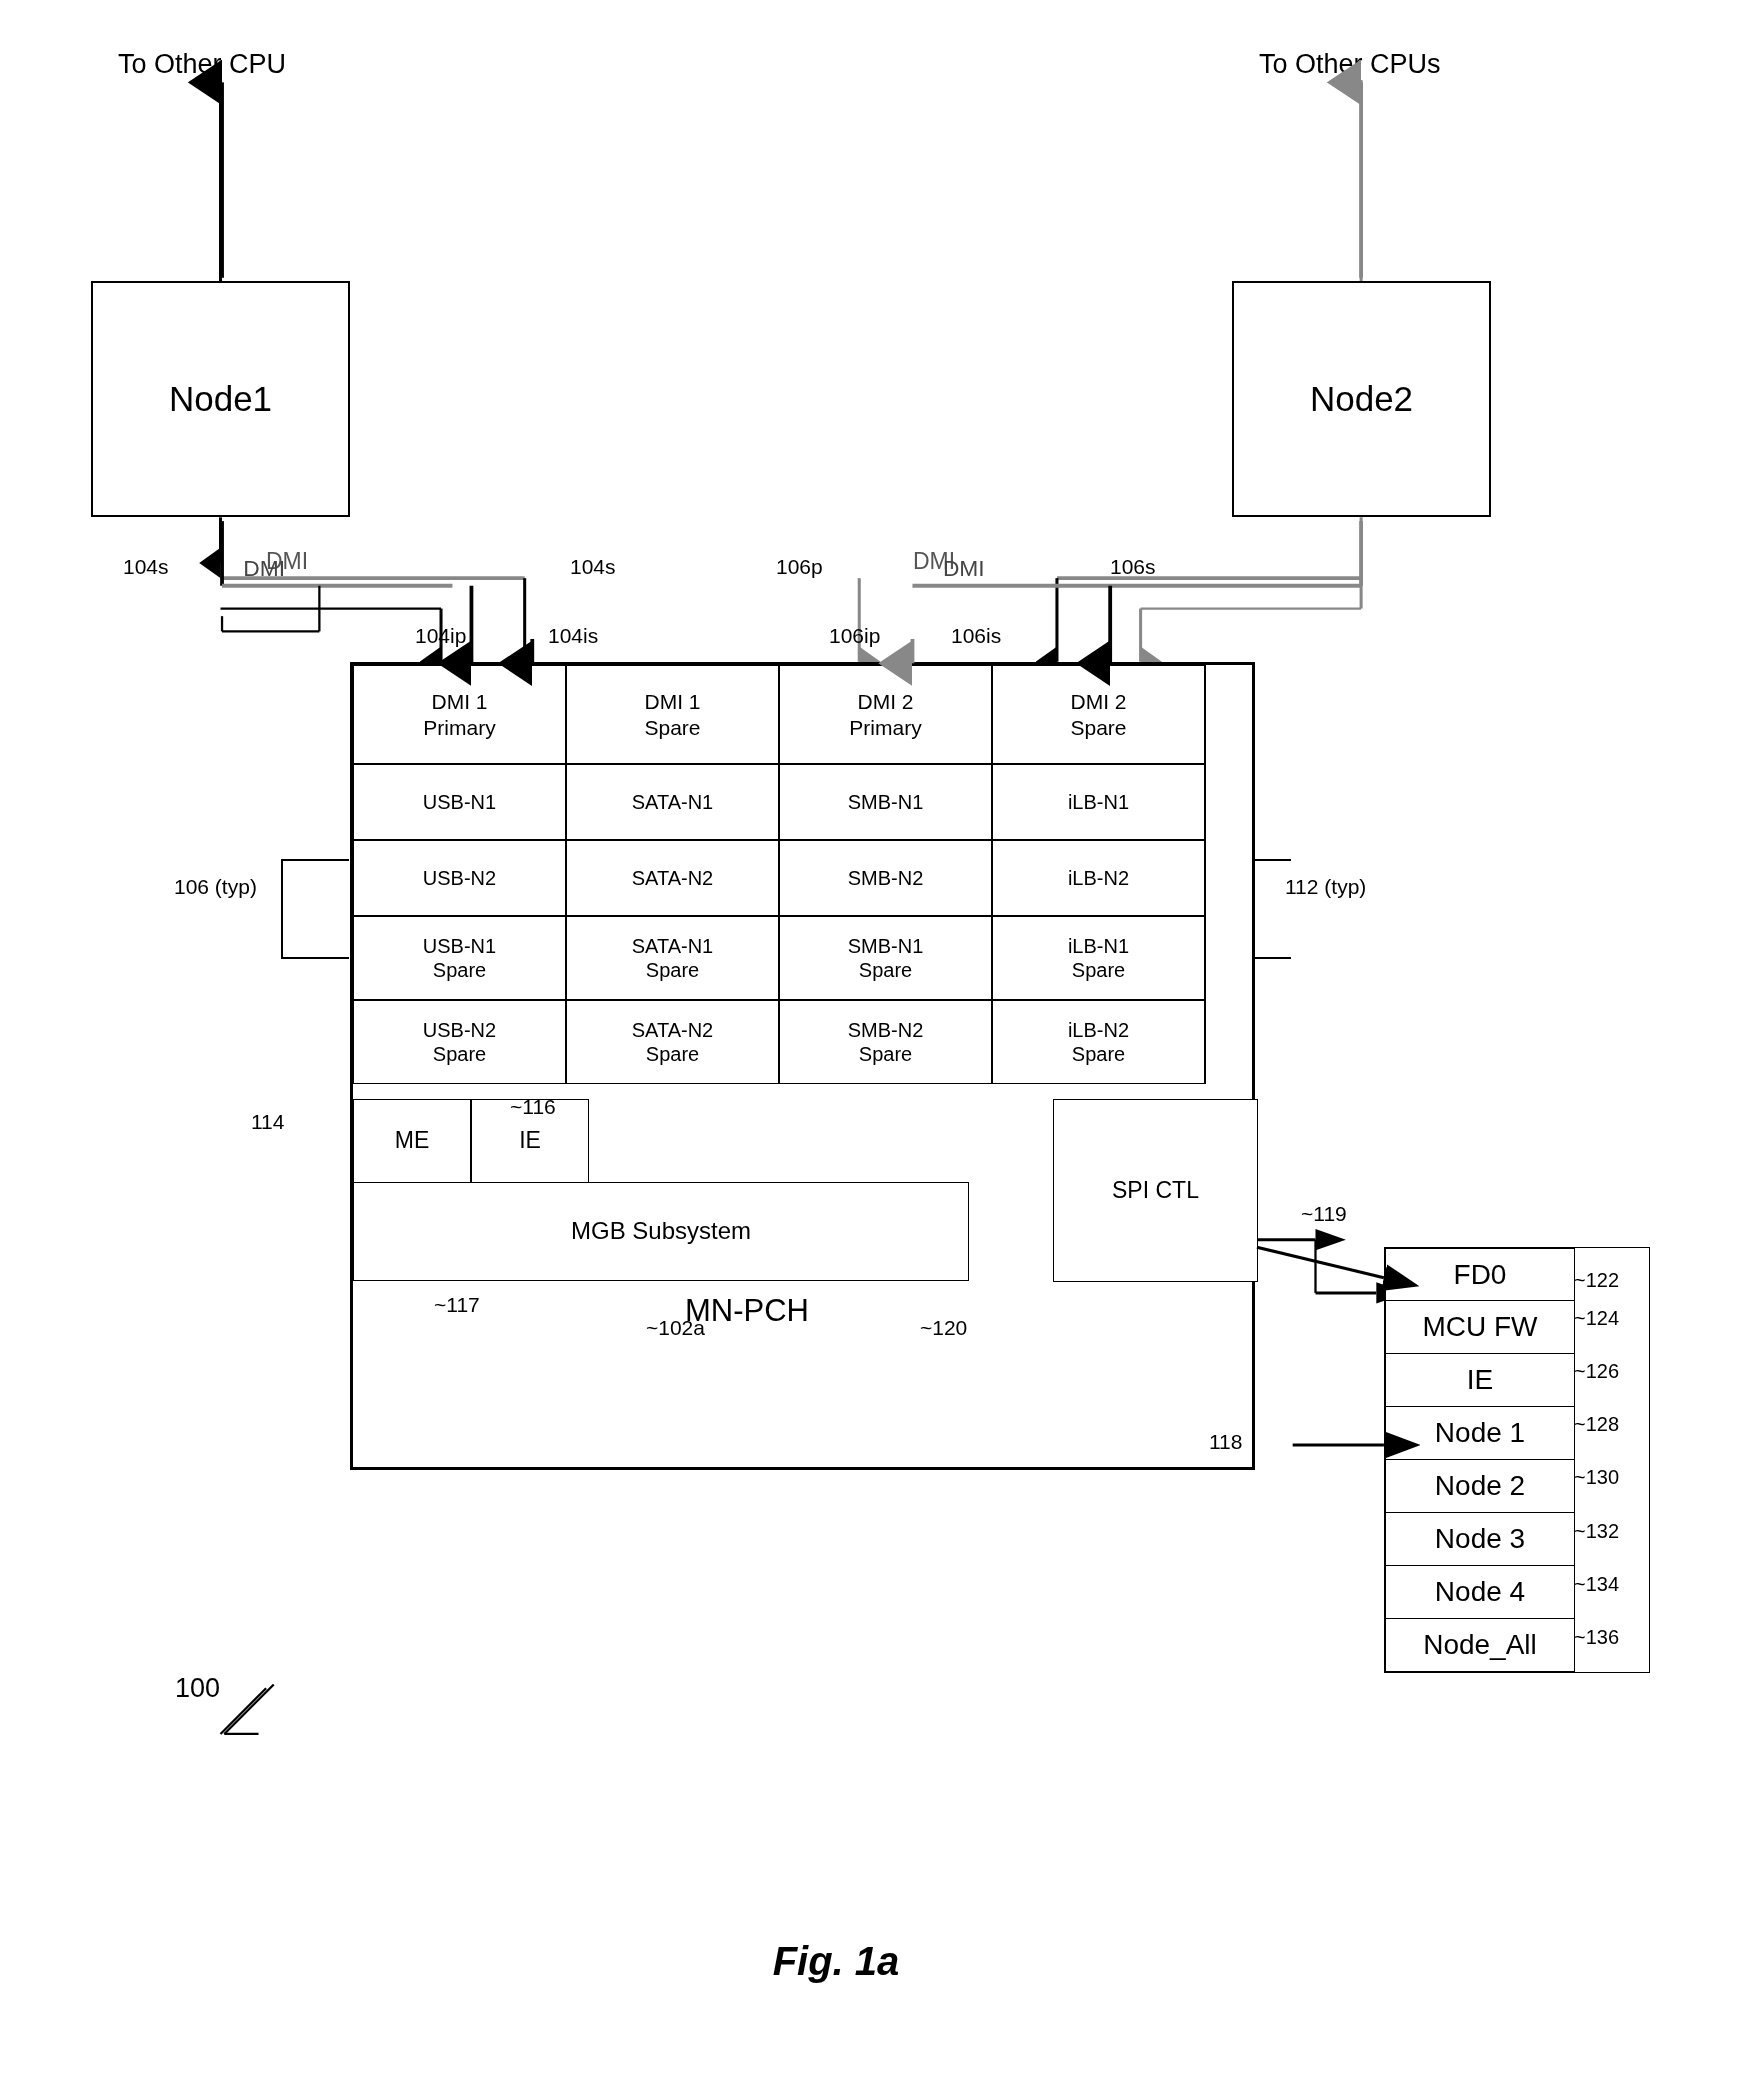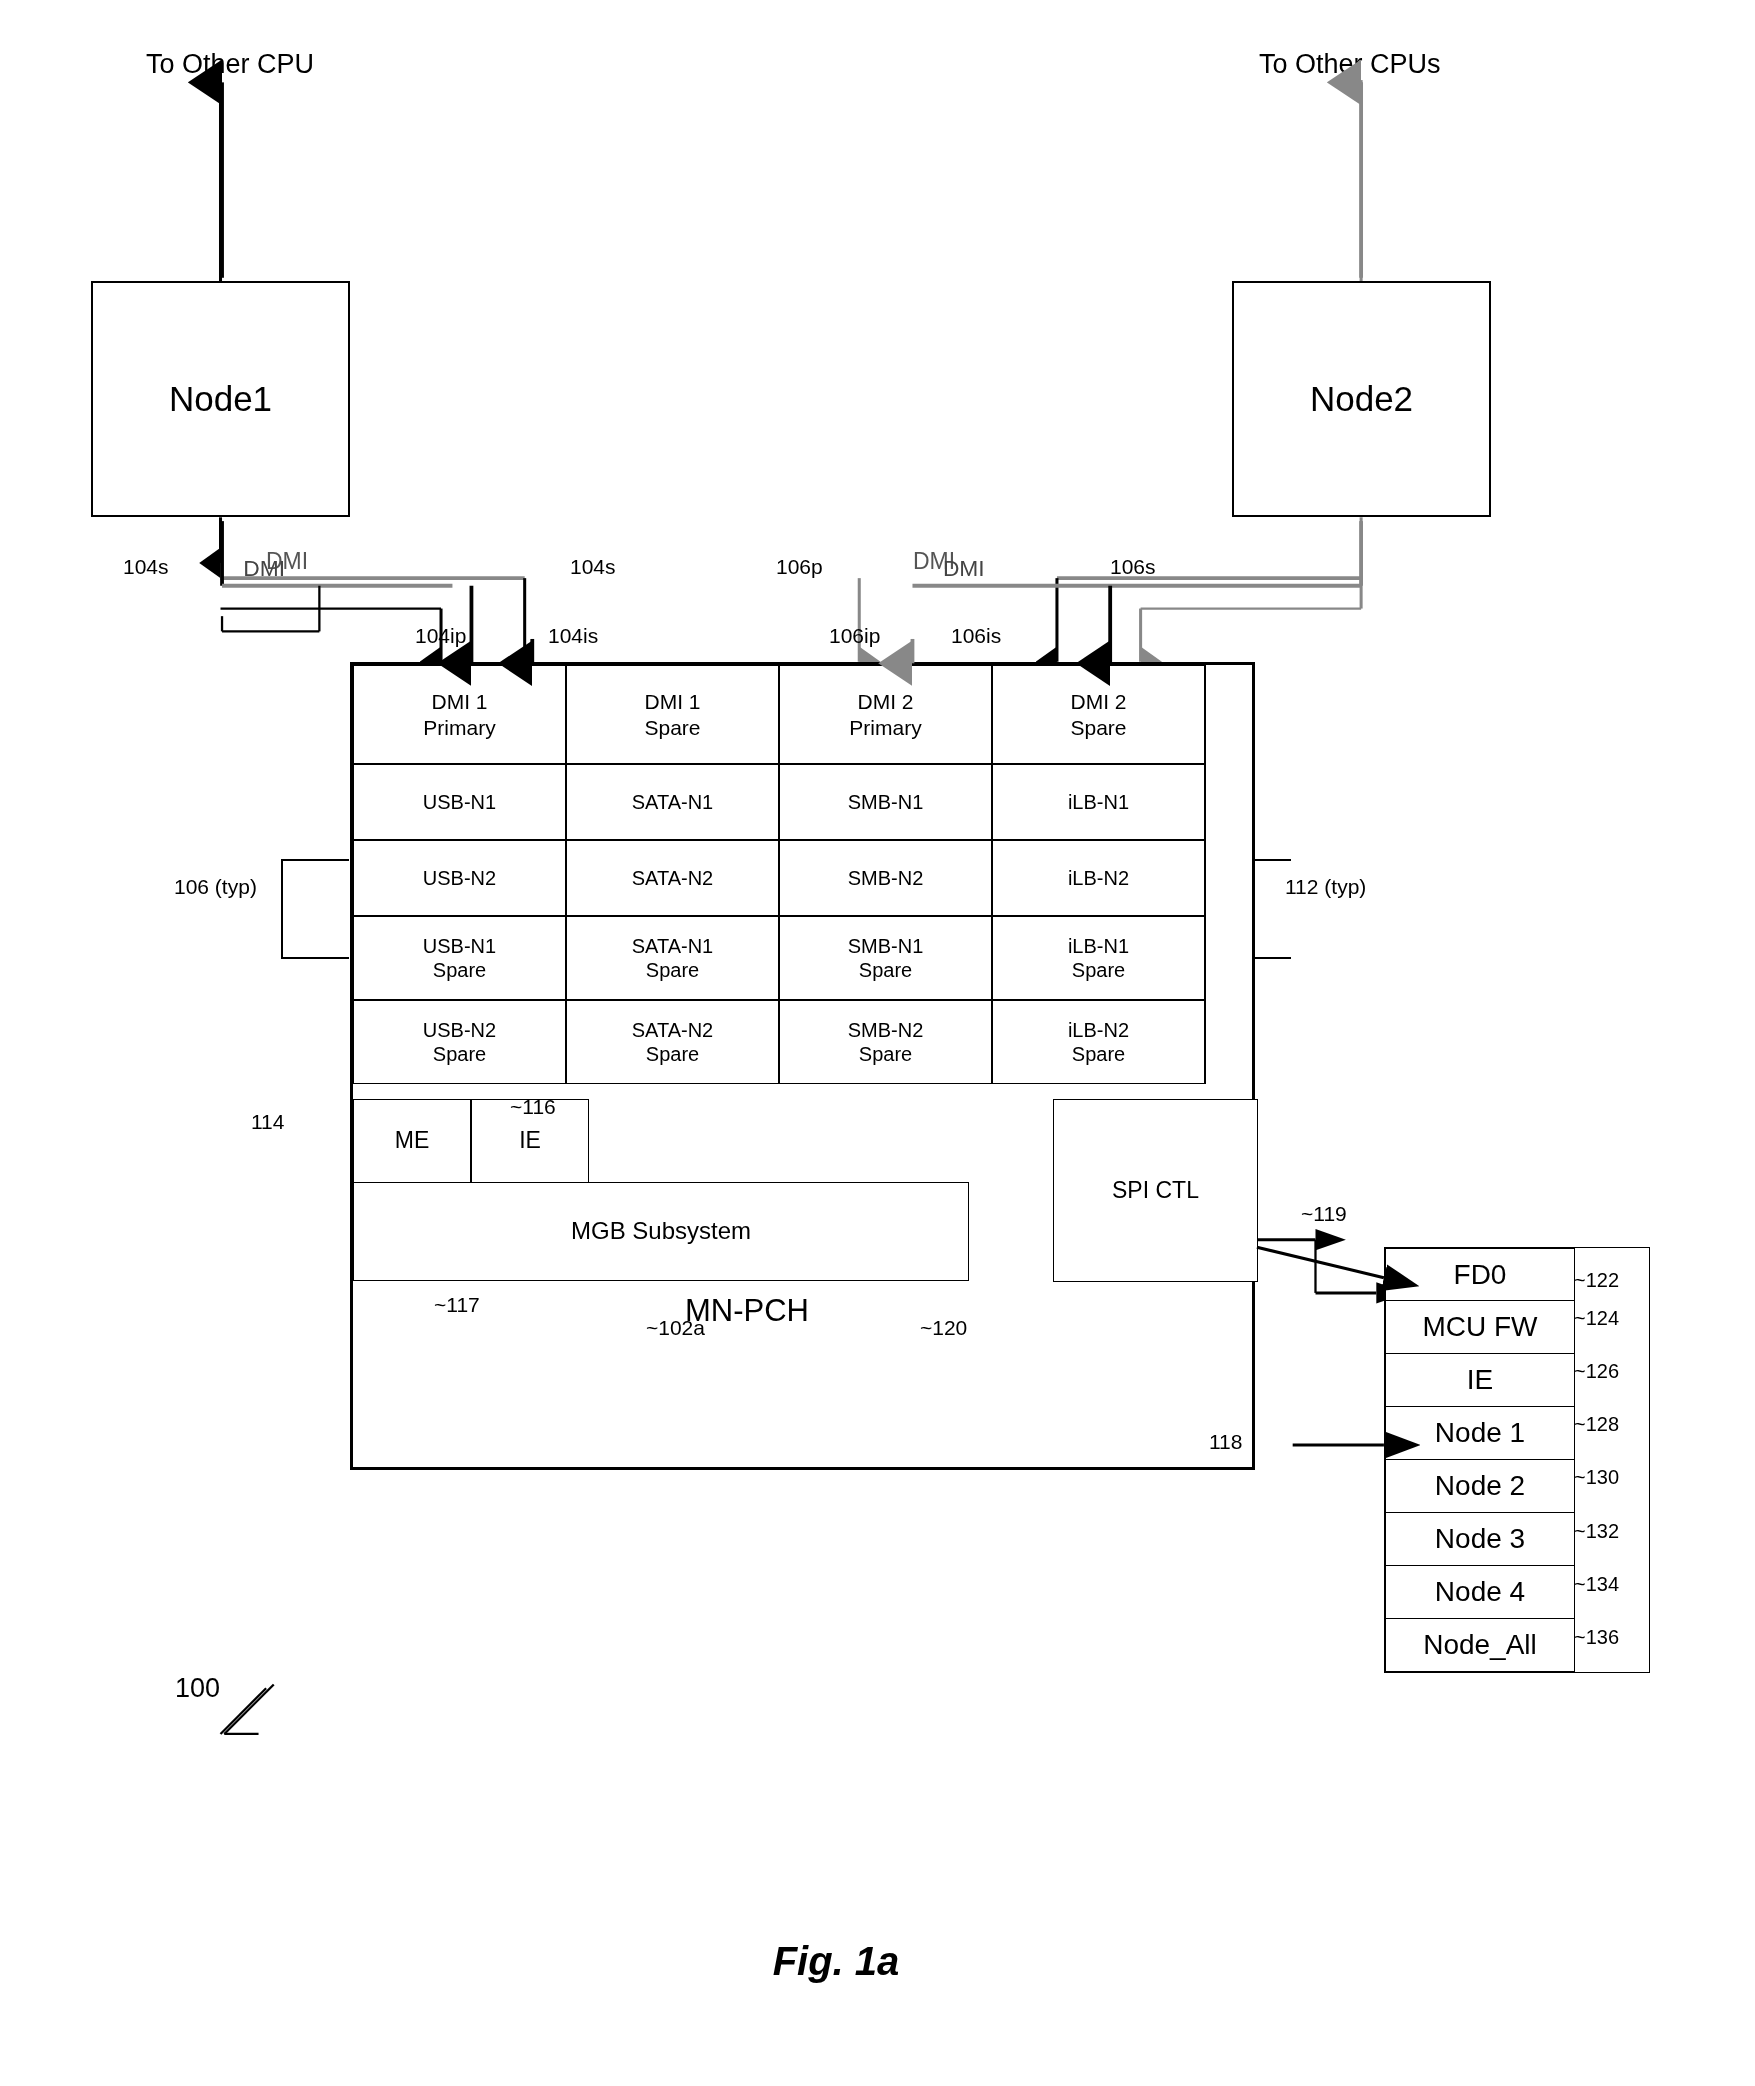--- a/index.html
+++ b/index.html
@@ -139,21 +139,21 @@
     <line x1="1790" y1="800" x2="1500" y2="800" stroke="#888" stroke-width="3"></line>
     <line x1="1500" y1="800" x2="1500" y2="870" stroke="#888" stroke-width="4" marker-end="url(#arrow-up-gray)"></line>
 
     <line x1="1650" y1="1630" x2="1730" y2="1630" stroke="#000" stroke-width="4" marker-end="url(#arrow-right-black)"></line>
     <line x1="1730" y1="1630" x2="1730" y2="1700" stroke="#000" stroke-width="3"></line>
     <line x1="1730" y1="1700" x2="1810" y2="1700" stroke="#000" stroke-width="4" marker-end="url(#arrow-right-black)"></line>
 
     <line x1="290" y1="2280" x2="350" y2="2220" stroke="#000" stroke-width="3"></line>
   </svg>
 
-  <div class="label" style="left:118px; top:49px; font-size:27px;margin-left:28px;">To Other CPU</div>
+  <div class="label" style="left:118px; top:49px; font-size:27px;">To Other CPU</div>
 
   <div class="label" style="left:1259px; top:49px; font-size:27px;">To Other CPUs</div>
 
   <div class="node-box" style="left:91px; top:281px; width:259px; height:236px; font-size:35px;">
     <span>Node1</span>
   </div>
 
   <div class="node-box" style="left:1232px; top:281px; width:259px; height:236px; font-size:35px;">
     <span>Node2</span>
   </div>

